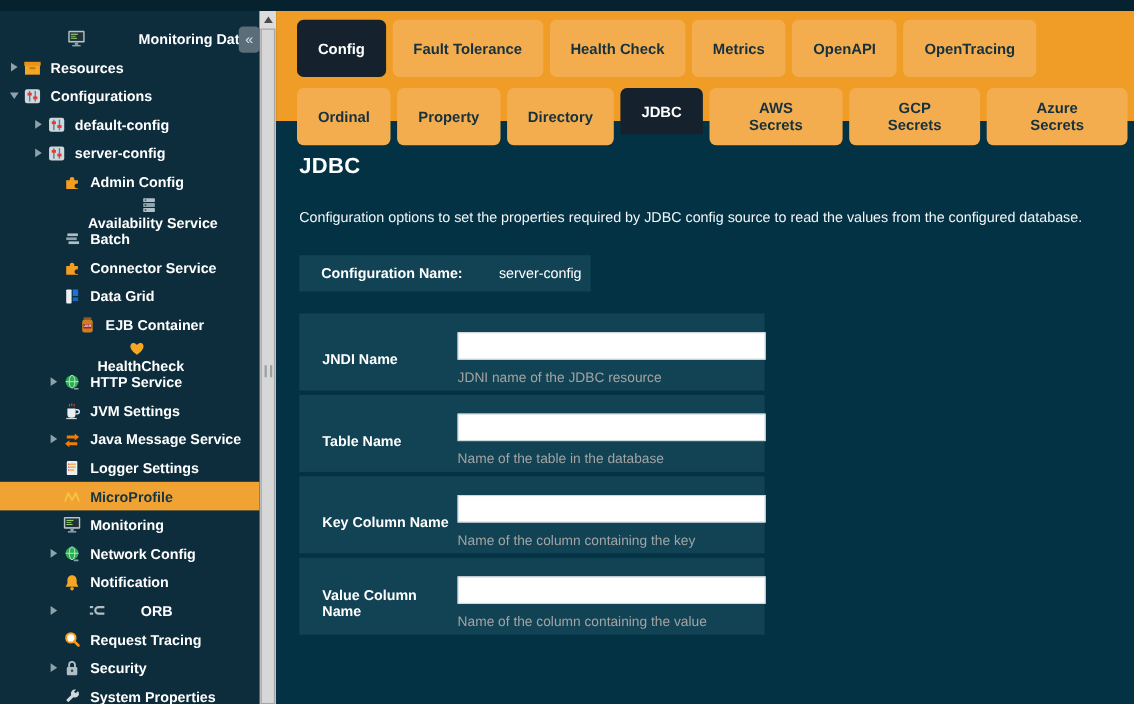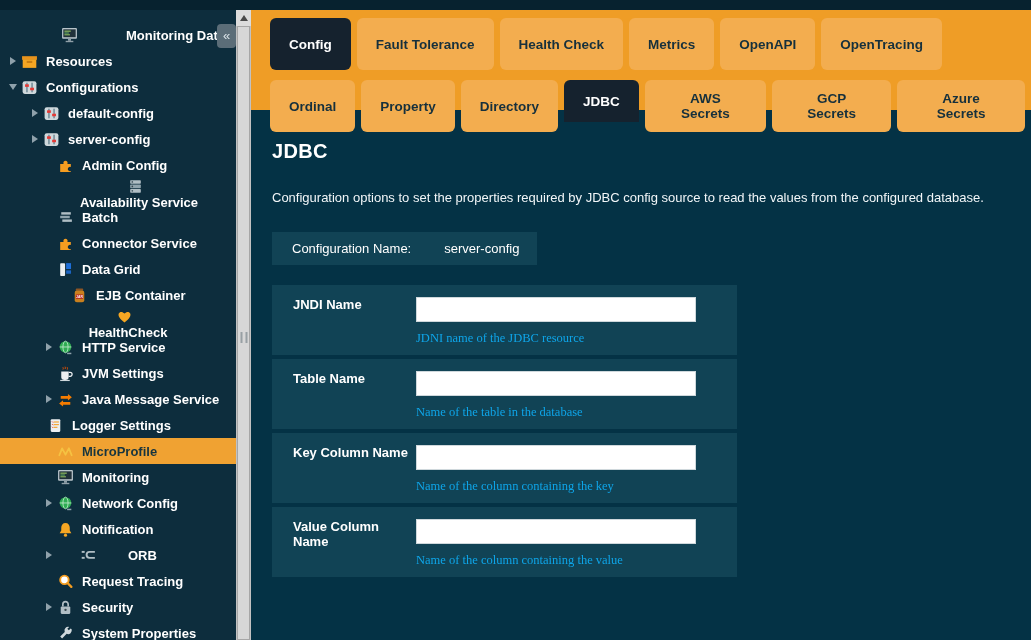--- a/index.html
+++ b/index.html
@@ -49,30 +49,30 @@
     font-family:"Liberation Sans", sans-serif; font-size:13.5px; font-weight:600; cursor:pointer; }
   .tab.active { background:#15222e; color:#ffffff; }
   .tab-row2 .tab.active { height:42px; border-radius:6px 6px 0 0; }
 
   .content { padding-left:21px; color:#ffffff; }
   .page-title { font-size:20px; font-weight:700; margin-top:30px; letter-spacing:0.3px; }
   .desc { font-size:13px; margin-top:27px; color:#f2f6f8; }
 
   .config-bar { margin-top:27px; width:265px; height:33px; background:#114355;
     display:flex; align-items:center; padding-left:20px; font-size:13px; }
-  .cfg-label { font-weight:400;text-align:right; }
+  .cfg-label { font-weight:700;text-align:right; }
   .cfg-value { margin-left:33px; }
 
   .fields { margin-top:20px; }
-  .frow { width:465px; height:70px; background:#114355; margin-bottom:4px;
-    display:flex; padding-top:12px; }
+  .frow { width:423px; height:70px; background:#114355; margin-bottom:4px;
+    display:flex; padding-top:12px;align-items:center; }
   .flabel { width:144px; padding-left:21px; font-weight:700; font-size:13px; flex:none; }
   .ffield input { width:280px; height:25px; border:1px solid #cfd8dc; background:#ffffff;
     font-size:13px; padding:0 5px; outline:none; }
-  .fhelp { margin-top:9px; color:#0ea5e9; font-size:12.5px;font-family:Liberation Serif, serif; }
+  .fhelp { margin-top:9px; color:#a3a3a3; font-size:12.5px; }
 </style>
 </head>
 <body>
 
 <div class="screen">
   <div class="top-strip"></div>
 
   <aside class="sidebar">
     <div class="tree" id="tree">
         <div class="titem" style="padding-left: 6px; gap: 40px;">
@@ -254,21 +254,21 @@
             <span class="tri-r"></span>
           </span>
           <span class="ic">
             <svg viewBox="0 0 16 16" xmlns="http://www.w3.org/2000/svg">
               <path fill="#f57c00" d="M3.5 4.6h6.8V2.9L14 5.9 10.3 8.9V7.2H3.5z"></path>
               <path fill="#f57c00" d="M12.5 10.4H5.7V8.7L2 11.7l3.7 3v-1.7h6.8z"></path>
             </svg>
           </span>
           <span>Java Message Service</span>
         </div>
-        <div class="titem" style="padding-left: 32px;">
+        <div class="titem" style="padding-left: 42px;">
           <span class="tw"></span>
           <span class="ic">
             <svg viewBox="0 0 16 16" xmlns="http://www.w3.org/2000/svg">
               <rect x="3.5" y="2" width="9" height="12" rx="1" fill="#eceff1"></rect>
               <rect x="6.2" y="4.2" width="5" height="1" fill="#f59d20"></rect>
               <rect x="6.2" y="6.7" width="5" height="1" fill="#f59d20"></rect>
               <rect x="6.2" y="9.2" width="3.6" height="1" fill="#f59d20"></rect>
               <path d="M4.7 4.2l1 1M4.7 6.7l1 1M4.7 9.2l1 1" stroke="#e53935" stroke-width="0.9"></path>
             </svg>
           </span>

